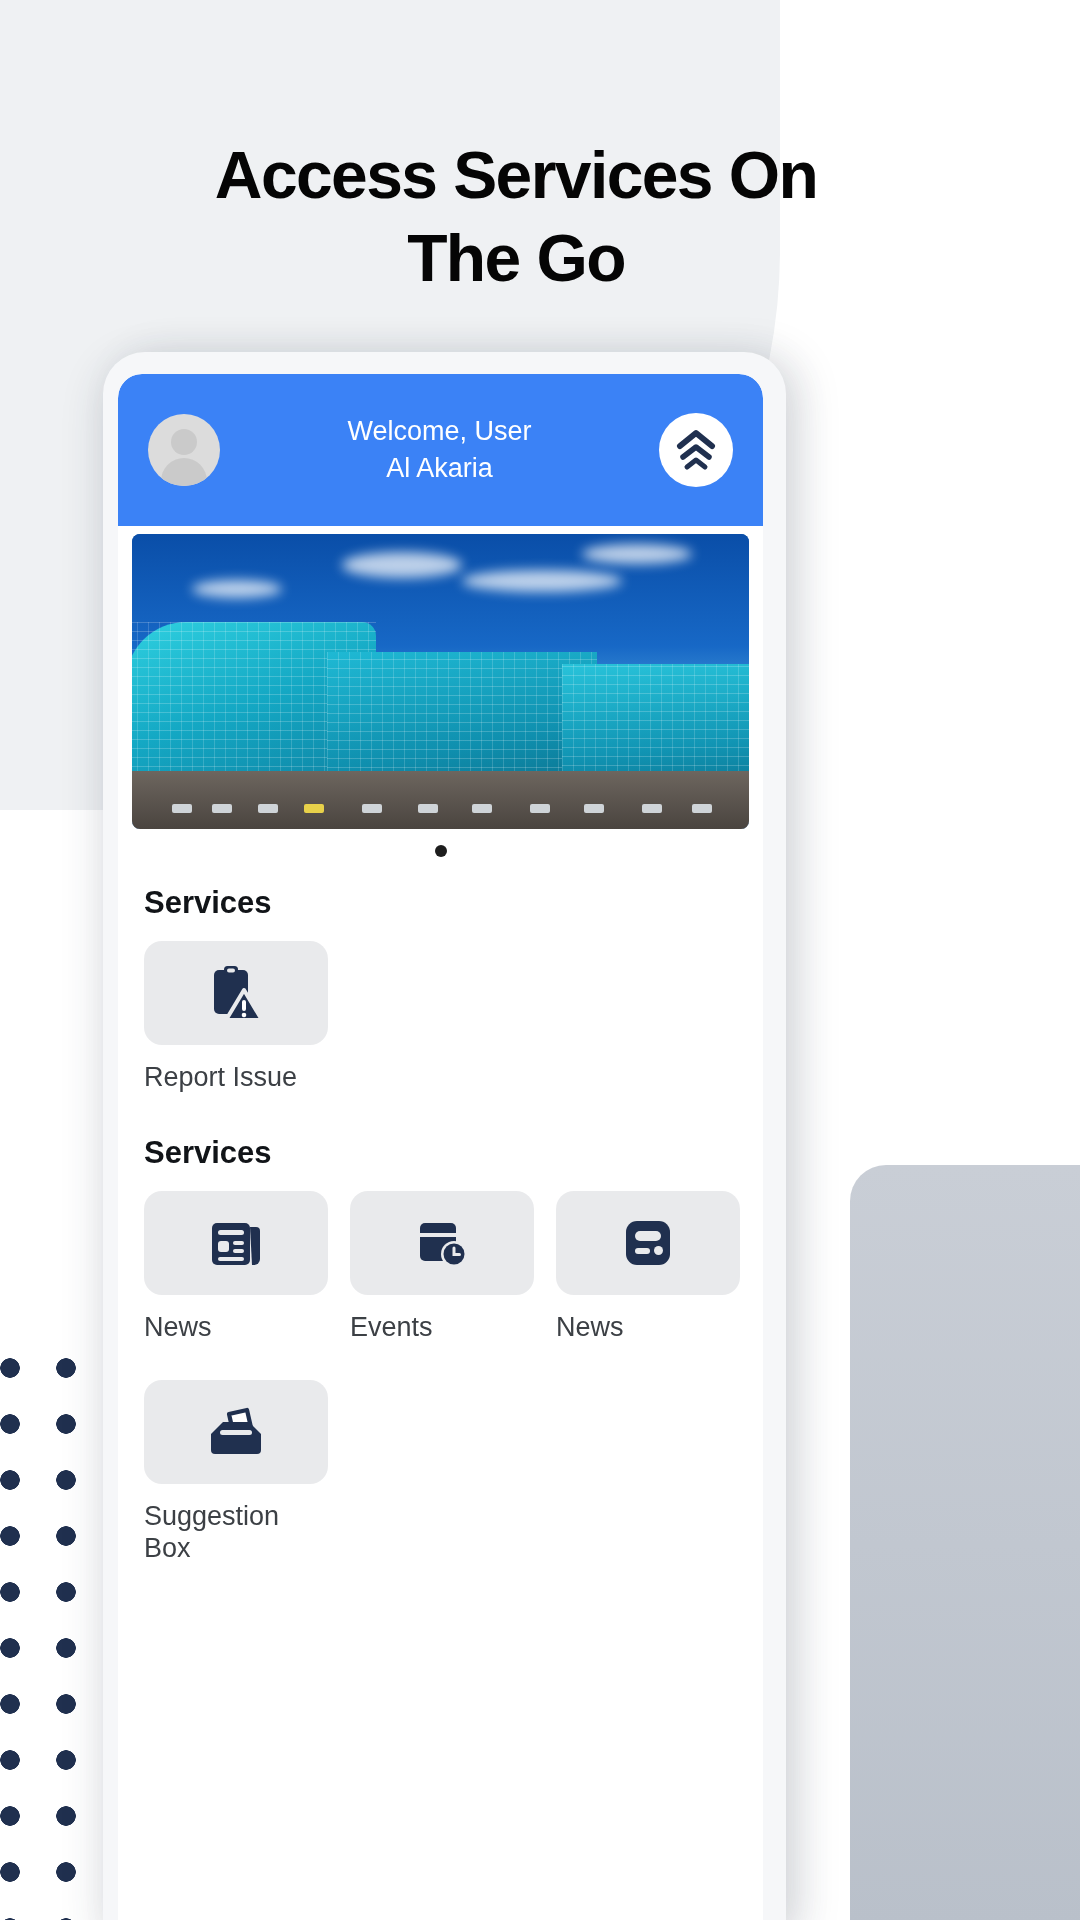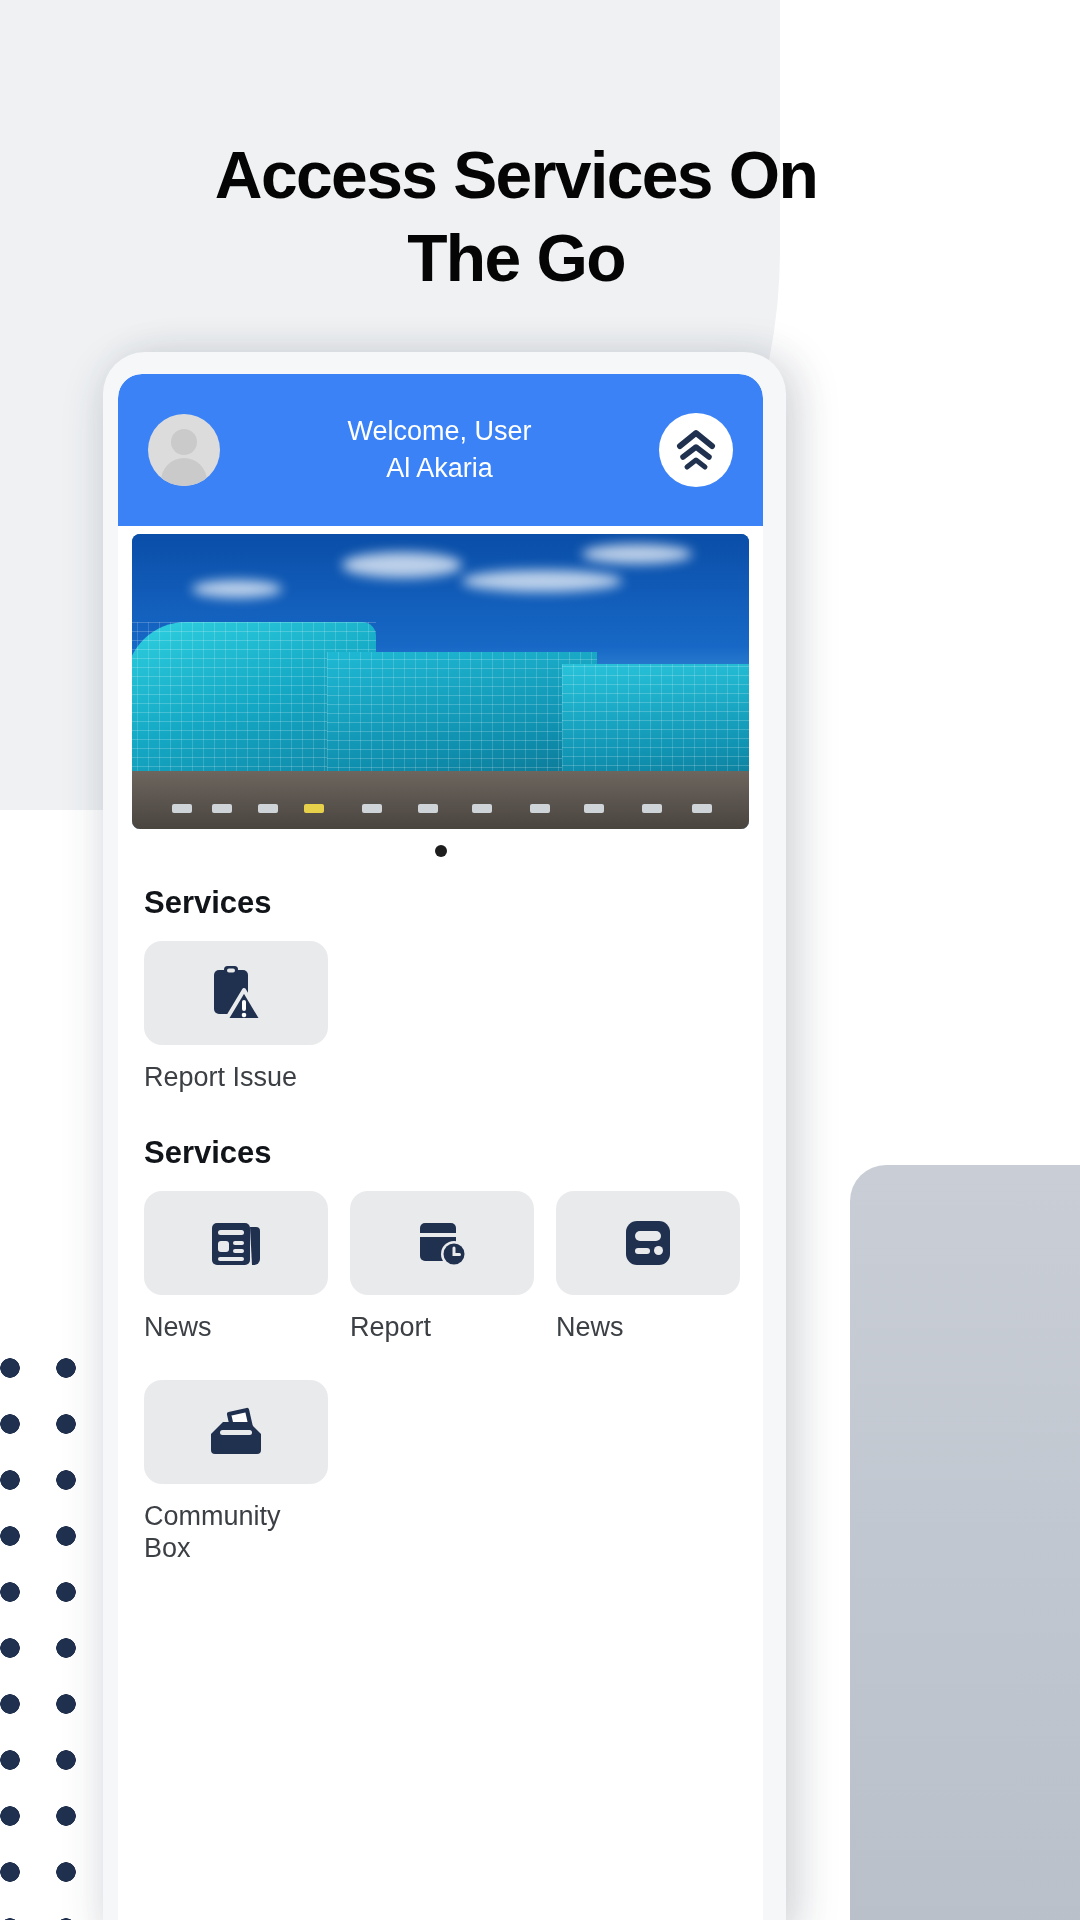--- a/index.html
+++ b/index.html
@@ -274,21 +274,21 @@
     <div class="tile-cell">
       <div class="tile">
         <svg width="52" height="50" viewBox="0 0 52 50" aria-hidden="true">
           <path class="navy" d="M4 10a5 5 0 0 1 5-5h26a5 5 0 0 1 5 5v5H4z"></path>
           <path class="navy" d="M4 19h36v19a5 5 0 0 1-5 5H9a5 5 0 0 1-5-5z"></path>
           <circle cx="38" cy="36" r="13" fill="#e9eaec"></circle>
           <circle cx="38" cy="36" r="10.5" fill="#20304f"></circle>
           <path d="M38 30v6.5h5.5" fill="none" stroke="#e9eaec" stroke-width="3" stroke-linecap="round"></path>
         </svg>
       </div>
-      <div class="tile-label">Report</div>
+      <div class="tile-label">Events</div>
     </div>
 
     <div class="tile-cell">
       <div class="tile">
         <svg width="50" height="50" viewBox="0 0 50 50" aria-hidden="true">
           <rect class="navy" x="3" y="3" width="44" height="44" rx="11"></rect>
           <rect x="12" y="13" width="26" height="10" rx="5" fill="#e9eaec"></rect>
           <rect x="12" y="30" width="15" height="6" rx="3" fill="#e9eaec"></rect>
           <rect x="31" y="28" width="9" height="9" rx="4.5" fill="#e9eaec"></rect>
         </svg>
@@ -301,17 +301,17 @@
   <div class="tile-row" style="padding-top:36px;">
     <div class="tile-cell">
       <div class="tile">
         <svg width="58" height="52" viewBox="0 0 58 52" aria-hidden="true">
           <path d="M22 8 L40 4 L45 26 L27 30 Z" fill="#ffffff" stroke="#20304f" stroke-width="4.2" stroke-linejoin="round"></path>
           <path class="navy" d="M4 28 L16 16 H42 L54 28 V44 a4 4 0 0 1-4 4 H8 a4 4 0 0 1-4-4 Z"></path>
           <rect x="13" y="24" width="32" height="5" rx="2.5" fill="#e9eaec"></rect>
           <path d="M4 28 H54" stroke="#e9eaec" stroke-width="0"></path>
         </svg>
       </div>
-      <div class="tile-label">Community Box</div>
+      <div class="tile-label">Suggestion Box</div>
     </div>
   </div>
 
 </div>
 
 </body></html>

